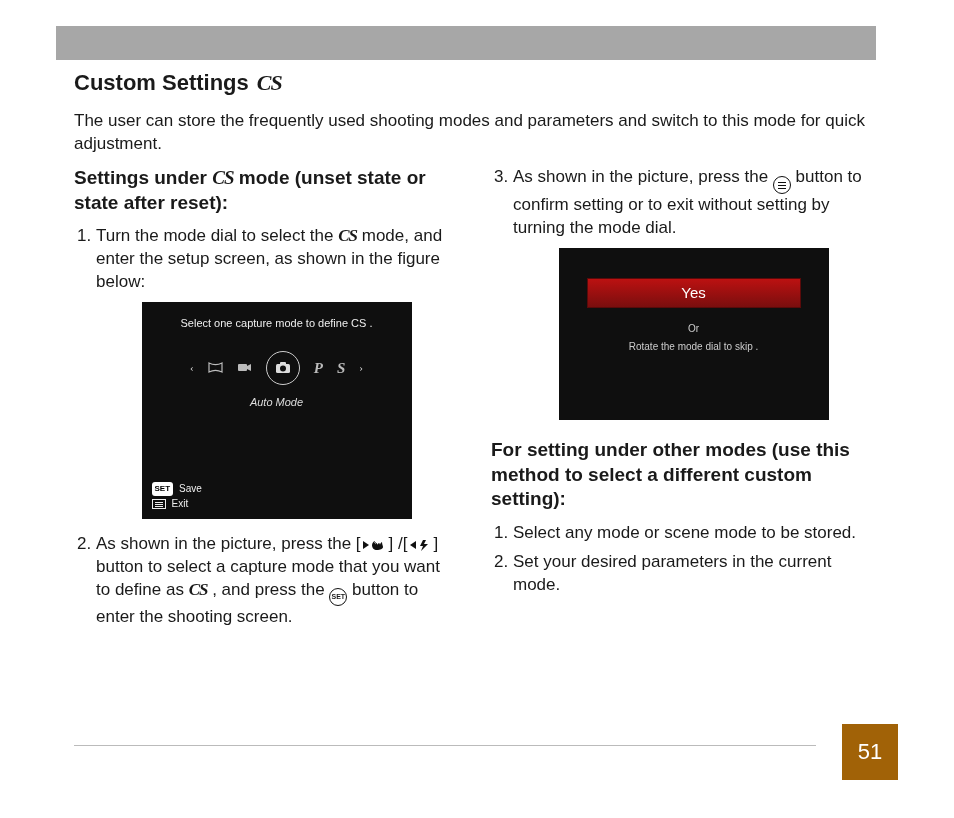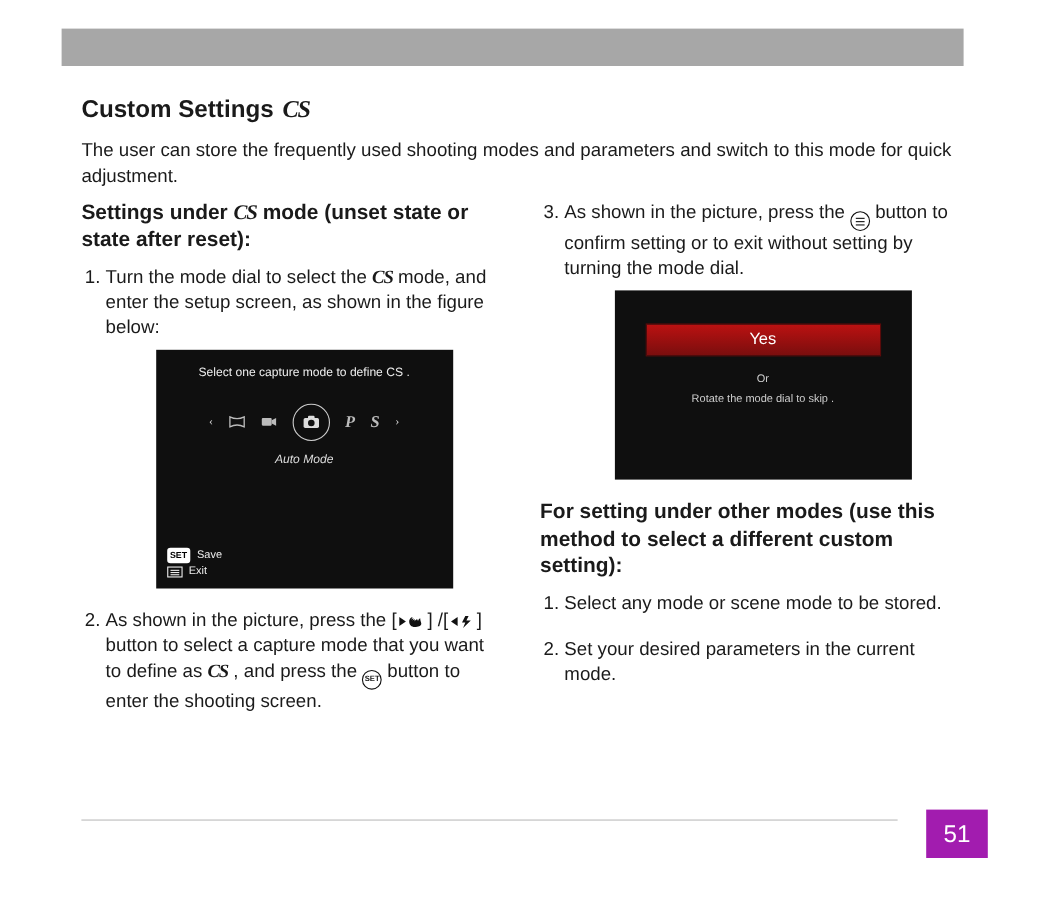--- a/index.html
+++ b/index.html
@@ -12,21 +12,21 @@
     color: #1a1a1a;
   }
   .top-bar {
     position: absolute;
     top: 26px; left: 56px;
     width: 820px; height: 34px;
     background: #a7a7a7;
   }
   .page {
     position: absolute;
-    top: 86px; left: 74px;
+    top: 70px; left: 74px;
     width: 800px;
   }
   h2.title {
     font-size: 22px;
     font-weight: 700;
     display: flex; align-items: center; gap: 8px;
     margin-bottom: 14px;
     font-family: Arial, Helvetica, sans-serif;
   }
   .intro {
@@ -42,21 +42,21 @@
   .sub {
     font-weight: 700;
     font-size: 19px;
     line-height: 1.3;
     margin-bottom: 10px;
   }
   ol { padding-left: 22px; }
   ol li {
     font-size: 17px;
     line-height: 1.35;
-    margin-bottom: 18px;
+    margin-bottom: 6px;
   }
   .cs-glyph {
     font-family: Georgia, 'Times New Roman', serif;
     font-weight: 700;
     font-style: italic;
     letter-spacing: -1px;
   }
   .inline-icon {
     display: inline-flex;
     vertical-align: -3px;
@@ -119,22 +119,22 @@
 
   .hr {
     position: absolute;
     left: 74px; bottom: 72px;
     width: 742px;
     border-top: 1px solid #bbb;
   }
   .page-num {
     position: absolute;
     right: 56px; bottom: 38px;
-    width: 56px; height: 44px;
-    background: #a21caf;
+    width: 56px; height: 56px;
+    background: #a16207;
     color: #fff;
     display:flex; align-items:center; justify-content:center;
     font-size: 22px;
   }
   .set-circle {
     display:inline-flex; width:18px; height:18px; border:1.5px solid #111;
     border-radius:50%; align-items:center; justify-content:center;
     font-size:7px; font-weight:700; vertical-align:-4px;
   }
   .menu-circle {

